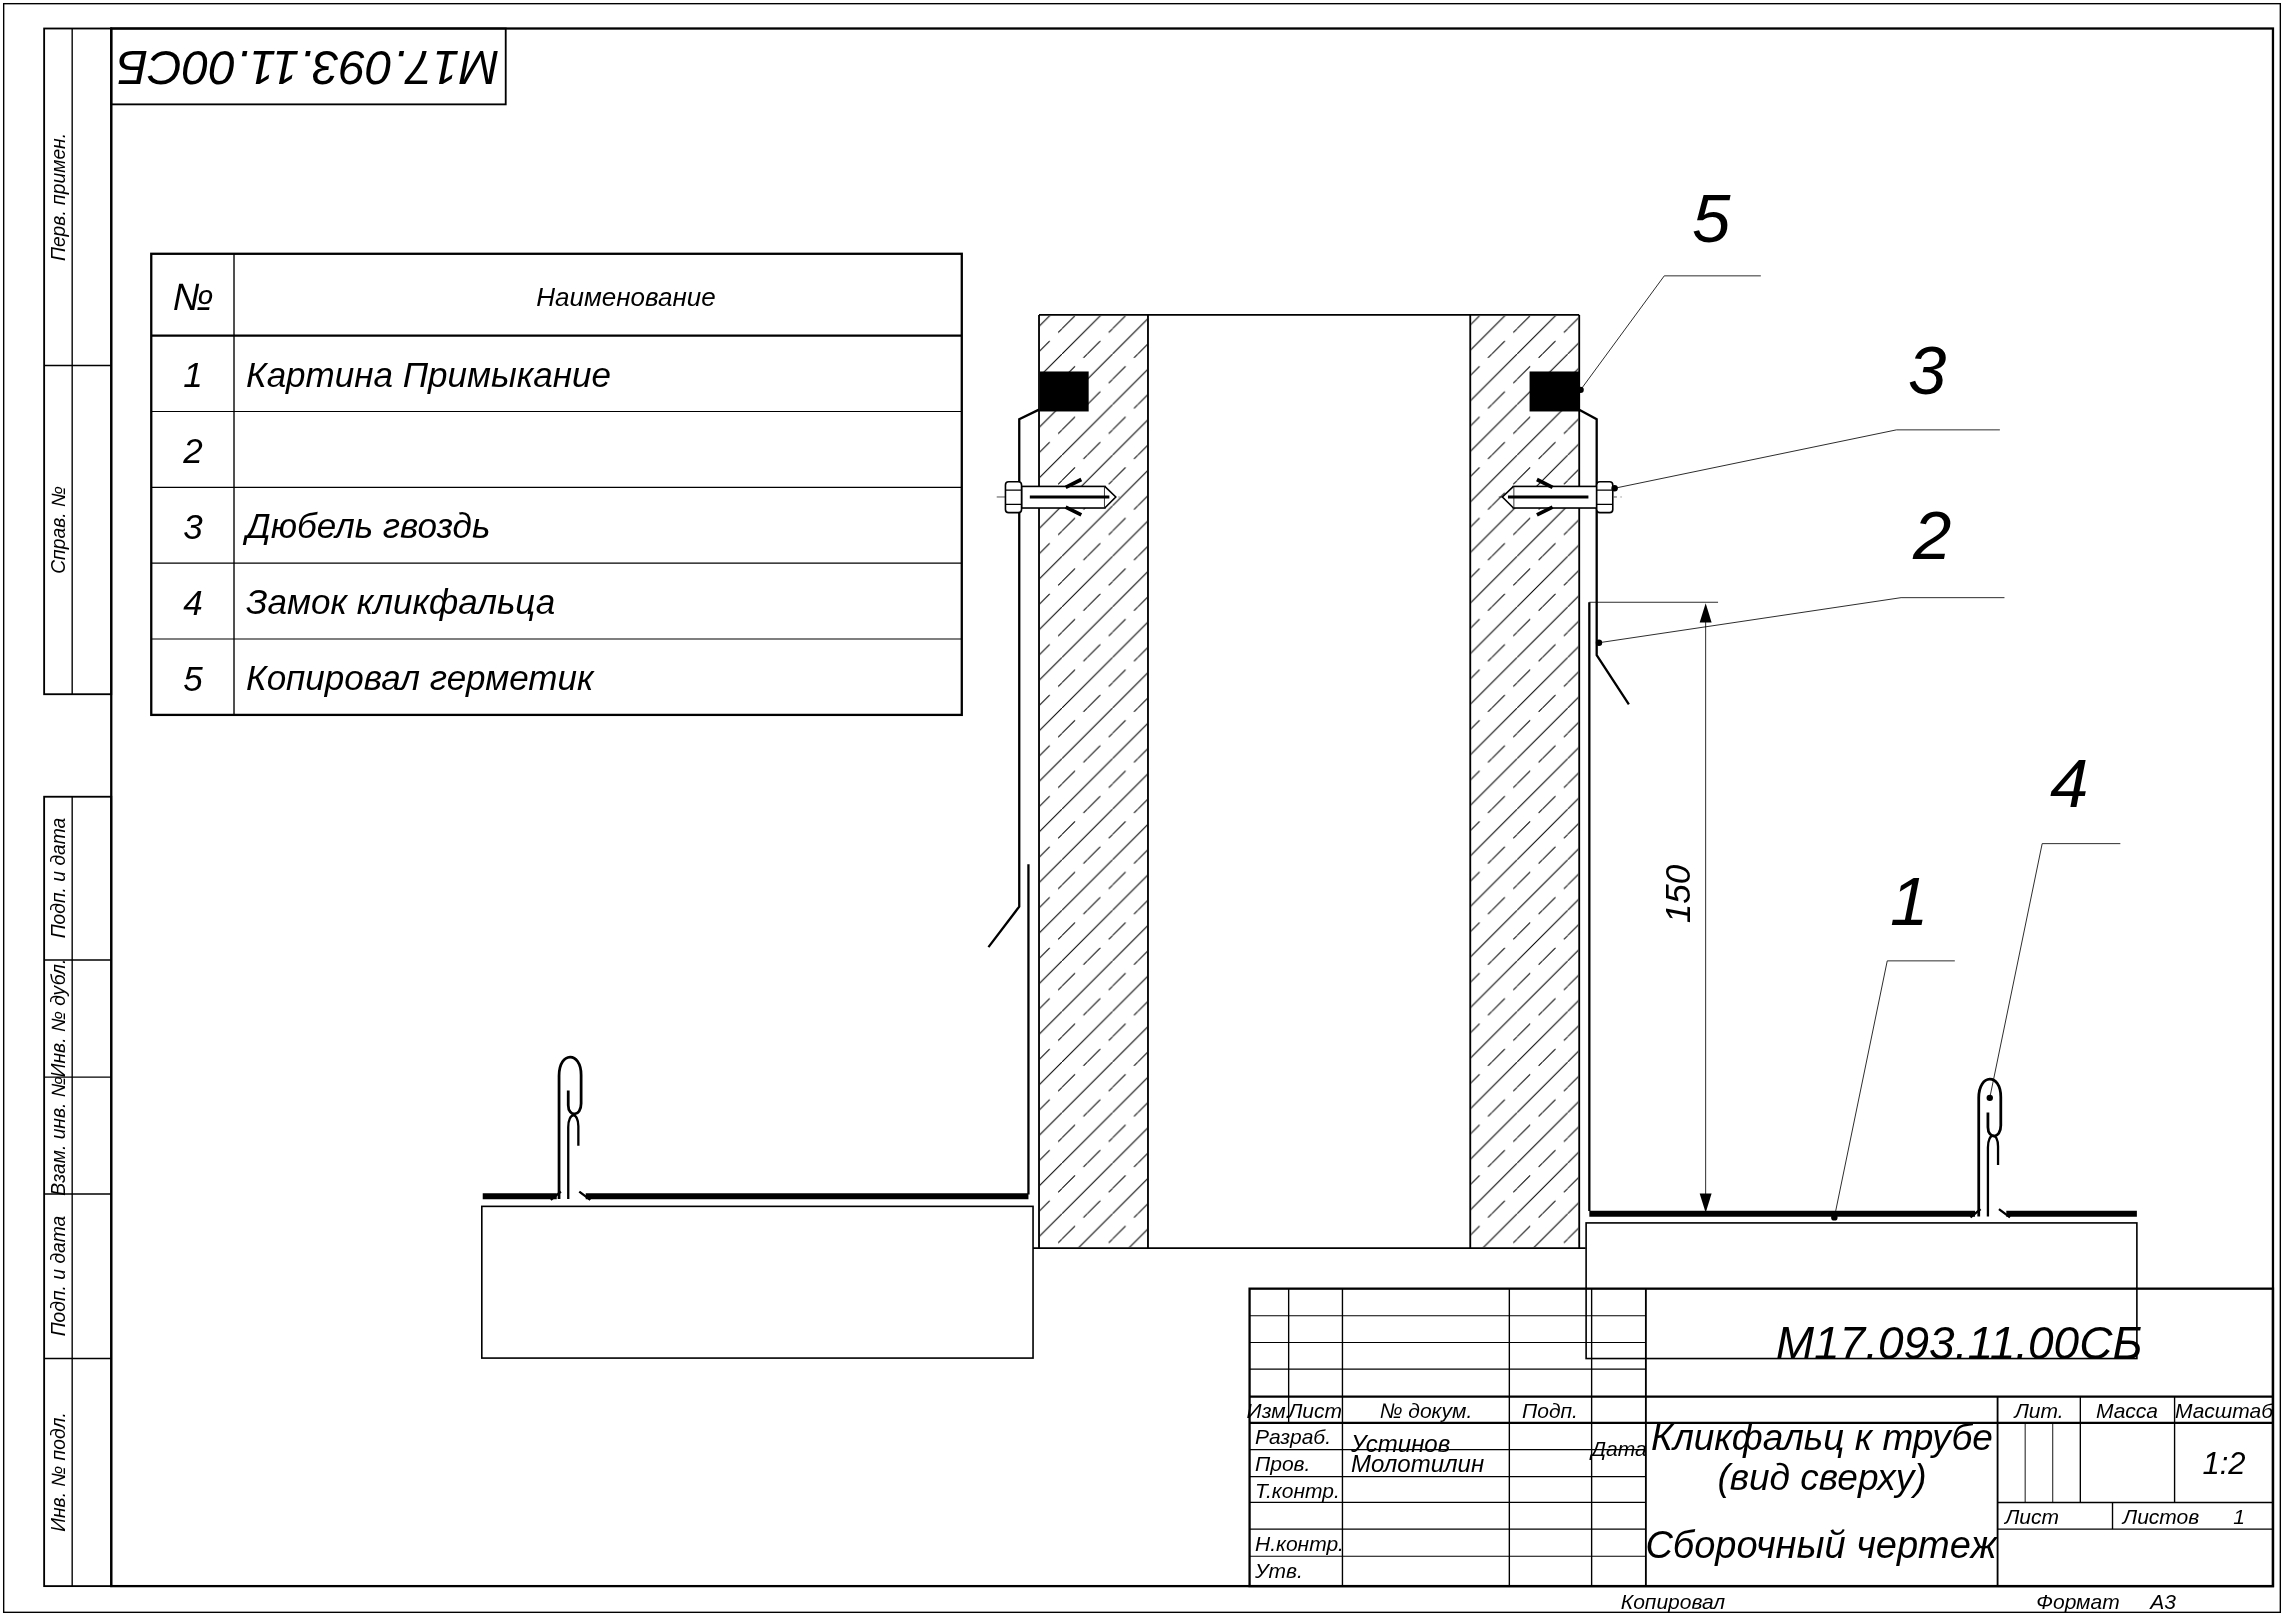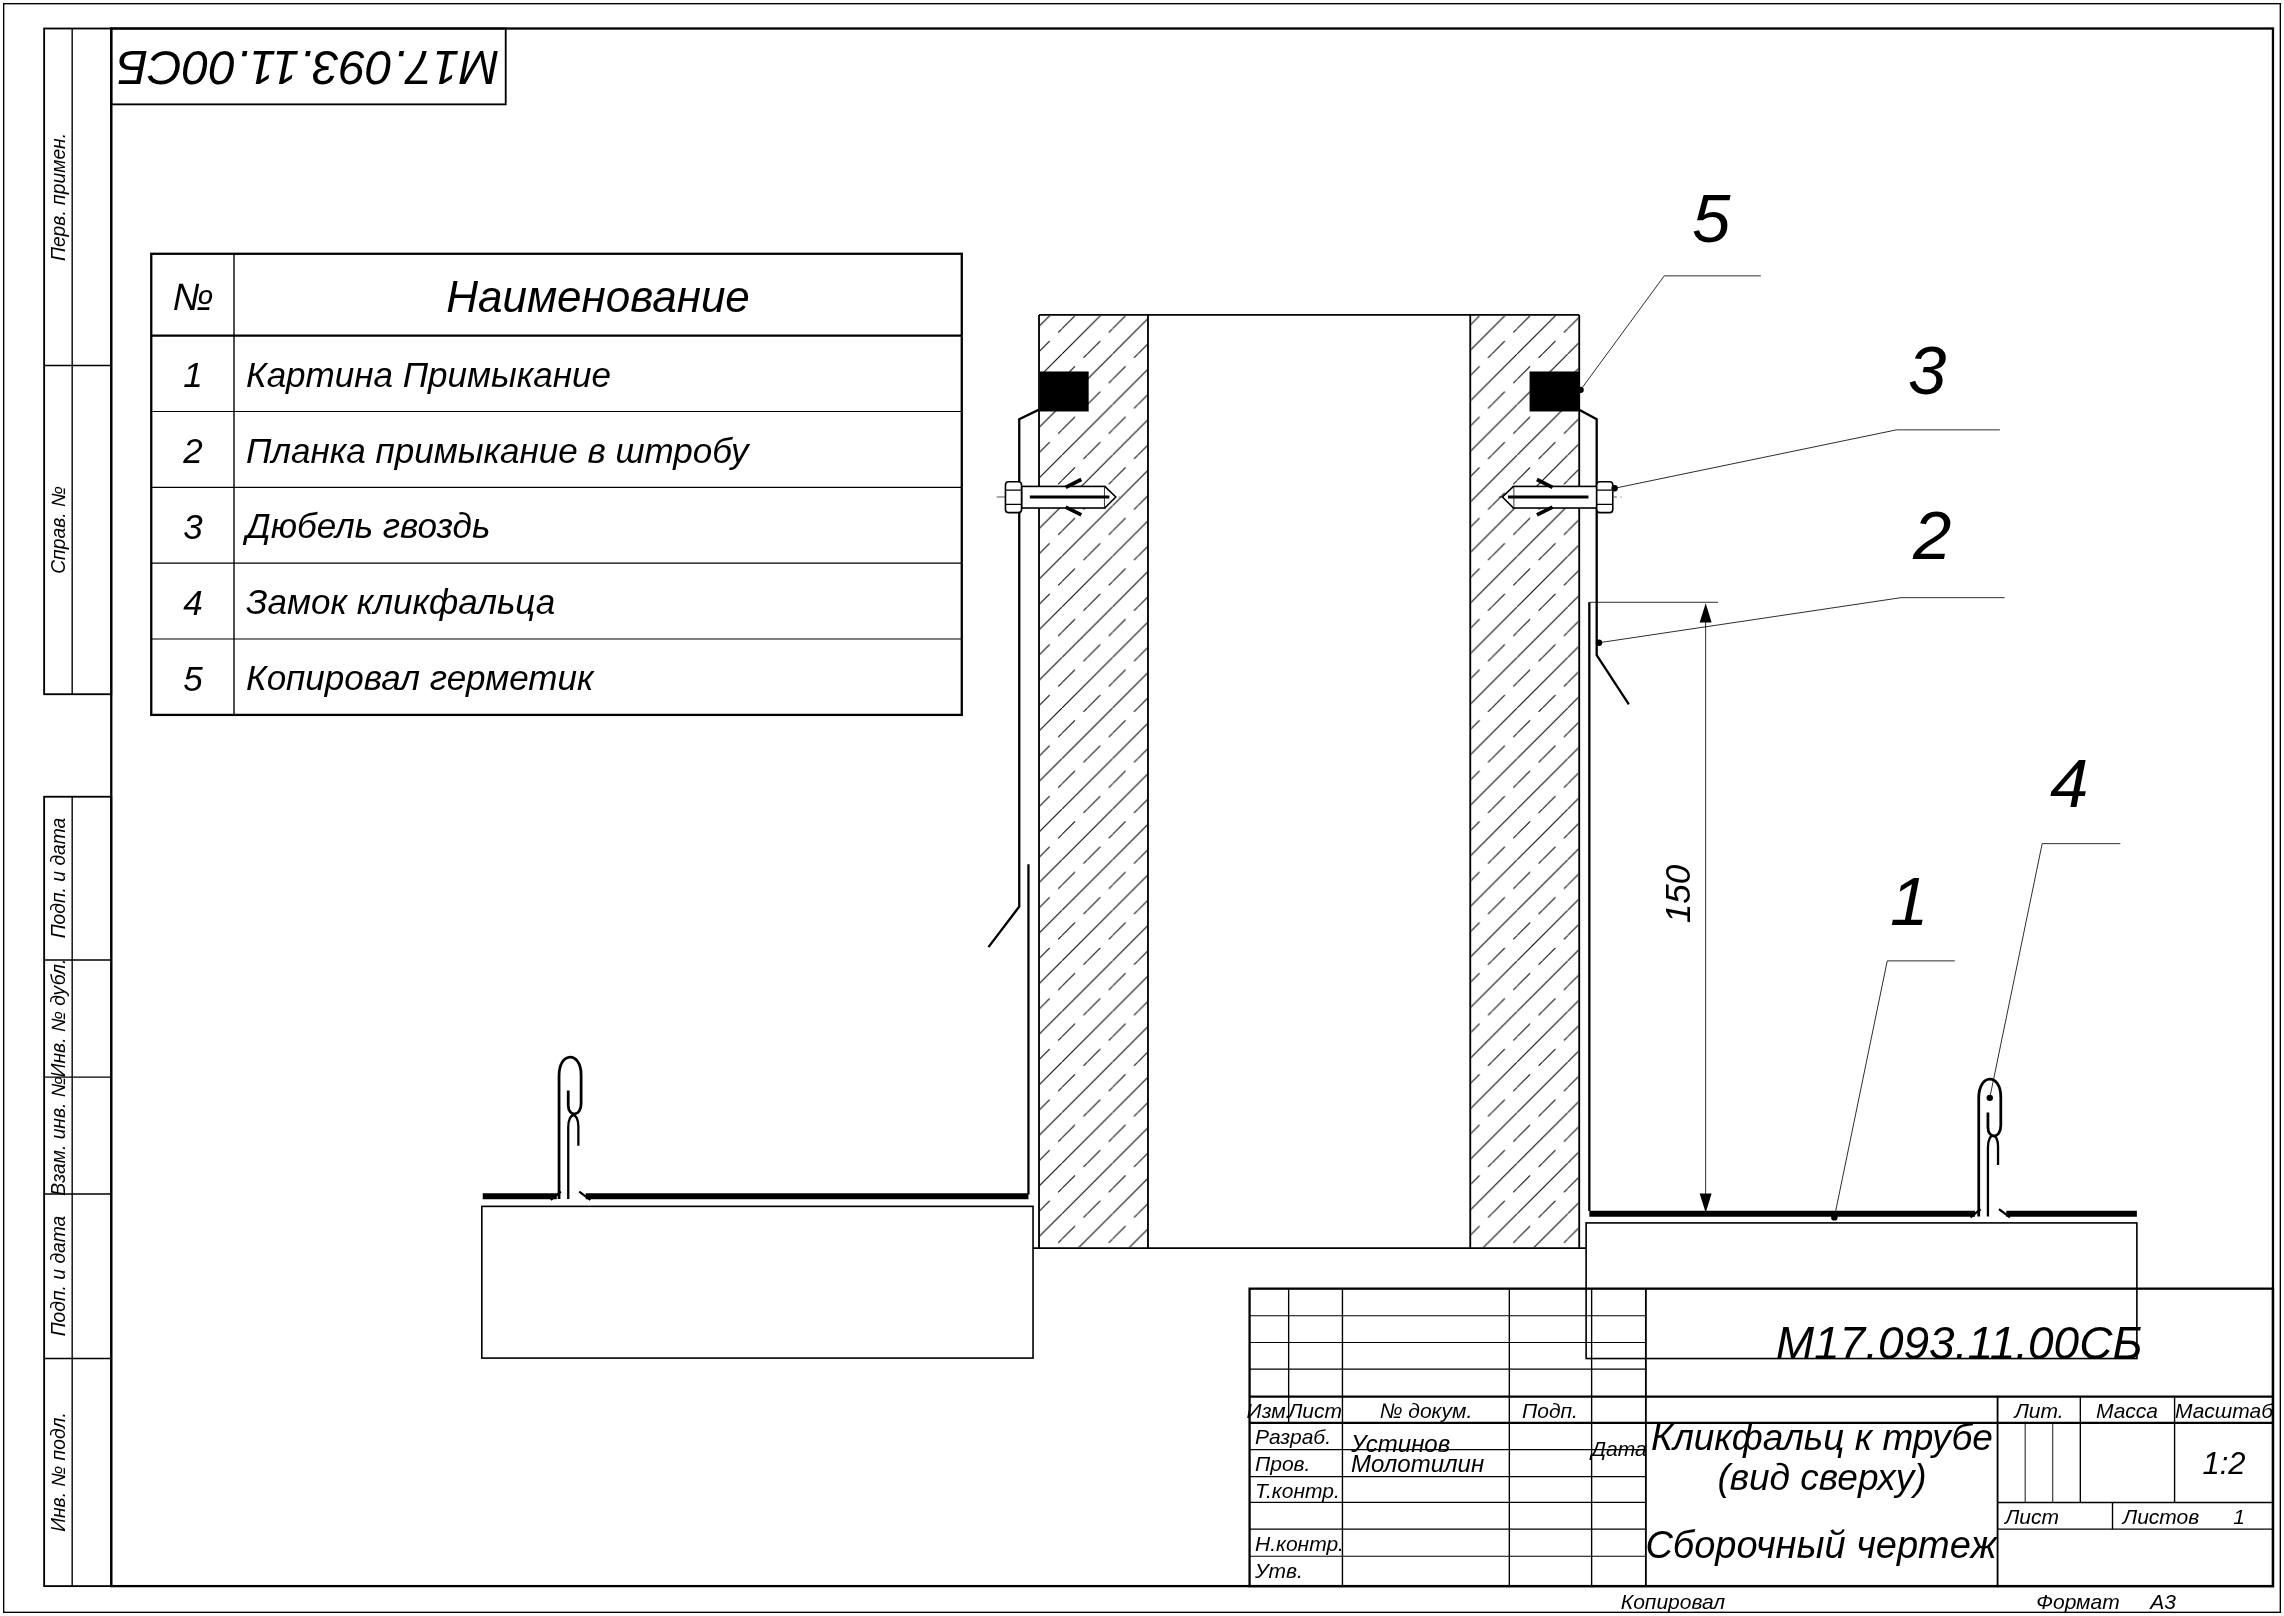--- a/index.html
+++ b/index.html
@@ -179,26 +179,25 @@
 
   <div class="txt rot90 margin-lbl" style="left:59px;top:197px;">Перв. примен.</div>
   <div class="txt rot90 margin-lbl" style="left:59px;top:530px;">Справ. №</div>
   <div class="txt rot90 margin-lbl" style="left:59px;top:878px;">Подп. и дата</div>
   <div class="txt rot90 margin-lbl" style="left:59px;top:1018px;">Инв. № дубл.</div>
   <div class="txt rot90 margin-lbl" style="left:59px;top:1136px;">Взам. инв. №</div>
   <div class="txt rot90 margin-lbl" style="left:59px;top:1276px;">Подп. и дата</div>
   <div class="txt rot90 margin-lbl" style="left:59px;top:1472px;">Инв. № подл.</div>
 
   <div class="txt ctr" style="left:193px;top:297px;font-size:38px;">№</div>
-  <div class="txt ctr" style="left:598px;top:297px;font-size:44px;">Наименование</div>
+  <div class="txt ctr" style="left:626px;top:297px;font-size:26px;">Наименование</div>
 
   <div class="txt ctr parts-num" style="left:193px;top:374px;">1</div>
   <div class="txt parts-name" style="left:246px;top:357px;">Картина Примыкание</div>
   <div class="txt ctr parts-num" style="left:193px;top:450px;">2</div>
-  <div class="txt parts-name" style="left:246px;top:433px;">Планка примыкание в штробу</div>
   <div class="txt ctr parts-num" style="left:193px;top:526px;">3</div>
   <div class="txt parts-name" style="left:246px;top:508px;">Дюбель гвоздь</div>
   <div class="txt ctr parts-num" style="left:193px;top:602px;">4</div>
   <div class="txt parts-name" style="left:246px;top:584px;">Замок кликфальца</div>
   <div class="txt ctr parts-num" style="left:193px;top:678px;">5</div>
   <div class="txt parts-name" style="left:246px;top:660px;">Копировал герметик</div>
 
   <div class="txt callout" style="left:1692px;top:184px;">5</div>
   <div class="txt callout" style="left:1908px;top:336px;">3</div>
   <div class="txt callout" style="left:1913px;top:501px;">2</div>

